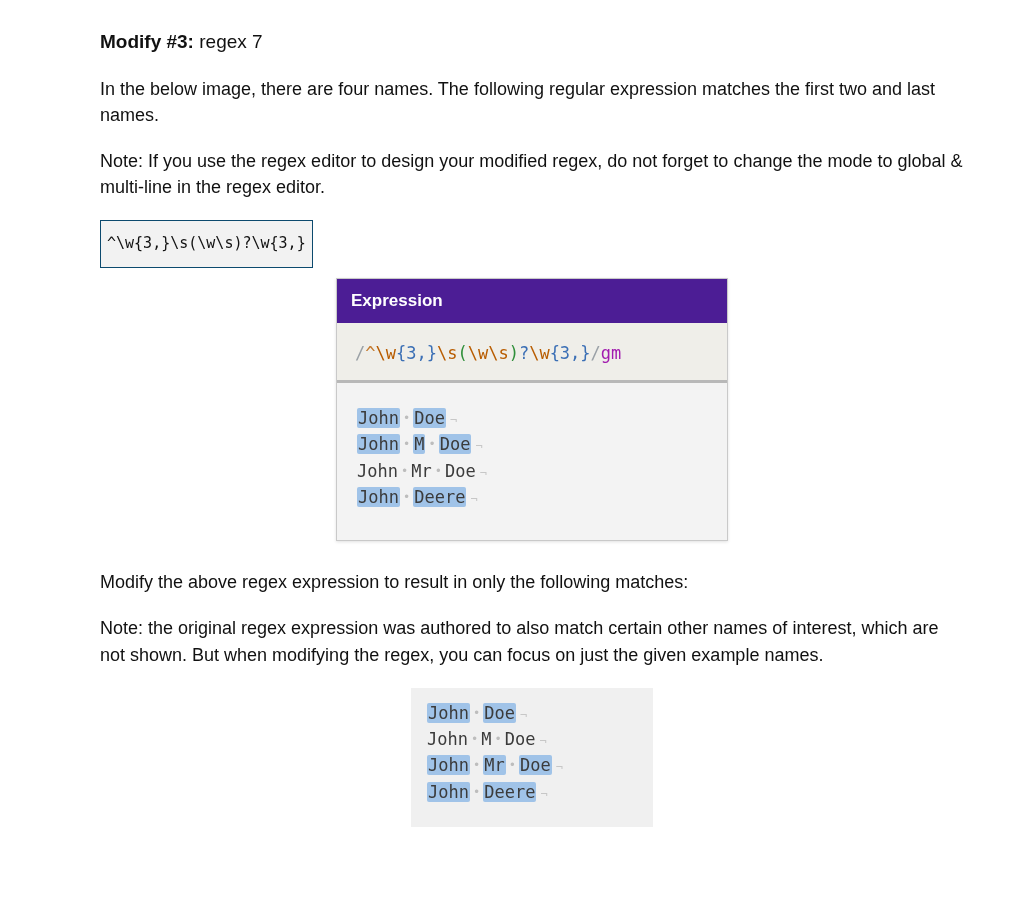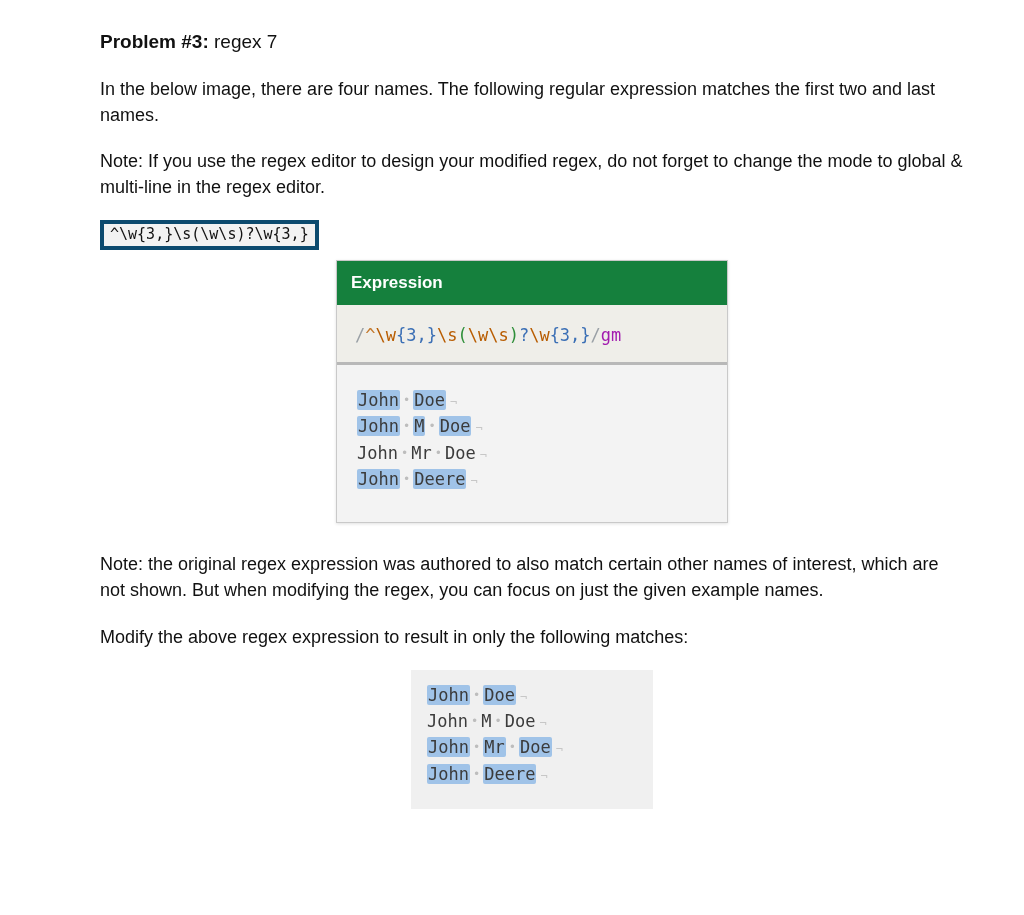--- a/index.html
+++ b/index.html
@@ -1,22 +1,22 @@
 <!DOCTYPE html>
 <html><head>
 <meta charset="utf-8">
 <style>
   html,body{margin:0;padding:0;background:#fff;font-family:Arial,Helvetica,sans-serif;color:#111;}
   .page{max-width:920px;margin:0 auto;padding:28px 60px 40px 100px;font-size:18px;line-height:1.45;}
   .heading{margin:0 0 20px 0;font-size:19px;}
   .heading .bold{font-weight:700;}
   p{margin:0 0 20px 0;}
-  .code-inline{font-family:Menlo,Consolas,monospace;background:#f2f2f2;border:4px solid #0c4a6e;padding:0 6px;font-size:15px;display:inline-block;}
+  .code-inline{font-family:Menlo,Consolas,monospace;background:#f2f2f2;border:1px solid #0c4a6e;padding:12px 6px;font-size:15px;display:inline-block;}
   .regex-panel{width:390px;margin:10px auto 28px auto;border:1px solid #c9c9c9;box-shadow:0 1px 3px rgba(0,0,0,.12);}
-  .regex-header{background:#15803d;color:#fff;font-weight:700;padding:10px 14px;font-size:17px;}
+  .regex-header{background:#4c1d95;color:#fff;font-weight:700;padding:10px 14px;font-size:17px;}
   .regex-body{background:#efeee9;padding:18px 18px 14px 18px;font-family:Menlo,Consolas,monospace;font-size:17px;border-bottom:3px solid #b8b8b8;}
   .rx-slash{color:#9aa0a6;}
   .rx-caret{color:#c47a2f;}
   .rx-esc{color:#b85c00;}
   .rx-quant{color:#3b6fb5;}
   .rx-group{color:#2f8f3a;}
   .rx-opt{color:#3b6fb5;}
   .rx-flags{color:#a21caf;}
   .match-area{background:#f3f3f3;padding:22px 20px 30px 20px;font-family:Menlo,Consolas,monospace;font-size:17px;line-height:1.55;color:#3b3b3b;}
   .match-area .hl{background:#a0c3e8;border-radius:2px;padding:0 1px;}
@@ -26,21 +26,21 @@
   .match-panel-2 .hl{background:#a0c3e8;border-radius:2px;padding:0 1px;}
   .match-panel-2 .dot{color:#bdbdbd;font-size:12px;padding:0 3px;position:relative;top:-2px;}
   .match-panel-2 .ret{color:#c7c7c7;font-size:12px;padding-left:4px;}
 </style>
 </head>
 <body>
 
 <div class="page">
 
   <div class="heading">
-    <span class="bold">Problem #3:</span><span> regex 7</span>
+    <span class="bold">Modify #3:</span><span> regex 7</span>
   </div>
 
   <p>In the below image, there are four names. The following regular expression matches the first two and last names.</p>
 
   <p>Note: If you use the regex editor to design your modified regex, do not forget to change the mode to global &amp; multi-line in the regex editor.</p>
 
   <div>
     <span class="code-inline">^\w{3,}\s(\w\s)?\w{3,}</span>
   </div>
 
@@ -50,23 +50,23 @@
       <span class="rx-slash">/</span><span class="rx-caret">^</span><span class="rx-esc">\w</span><span class="rx-quant">{3,}</span><span class="rx-esc">\s</span><span class="rx-group">(</span><span class="rx-esc">\w</span><span class="rx-esc">\s</span><span class="rx-group">)</span><span class="rx-opt">?</span><span class="rx-esc">\w</span><span class="rx-quant">{3,}</span><span class="rx-slash">/</span><span class="rx-flags">gm</span>
     </div>
     <div class="match-area">
       <div><span class="hl">John</span><span class="dot">•</span><span class="hl">Doe</span><span class="ret">¬</span></div>
       <div><span class="hl">John</span><span class="dot">•</span><span class="hl">M</span><span class="dot">•</span><span class="hl">Doe</span><span class="ret">¬</span></div>
       <div><span>John</span><span class="dot">•</span><span>Mr</span><span class="dot">•</span><span>Doe</span><span class="ret">¬</span></div>
       <div><span class="hl">John</span><span class="dot">•</span><span class="hl">Deere</span><span class="ret">¬</span></div>
     </div>
   </div>
 
+  <p>Modify the above regex expression to result in only the following matches:</p>
+
   <p>Note: the original regex expression was authored to also match certain other names of interest, which are not shown. But when modifying the regex, you can focus on just the given example names.</p>
-
-  <p>Modify the above regex expression to result in only the following matches:</p>
 
   <div class="match-panel-2">
     <div><span class="hl">John</span><span class="dot">•</span><span class="hl">Doe</span><span class="ret">¬</span></div>
     <div><span>John</span><span class="dot">•</span><span>M</span><span class="dot">•</span><span>Doe</span><span class="ret">¬</span></div>
     <div><span class="hl">John</span><span class="dot">•</span><span class="hl">Mr</span><span class="dot">•</span><span class="hl">Doe</span><span class="ret">¬</span></div>
     <div><span class="hl">John</span><span class="dot">•</span><span class="hl">Deere</span><span class="ret">¬</span></div>
   </div>
 
 </div>
 

